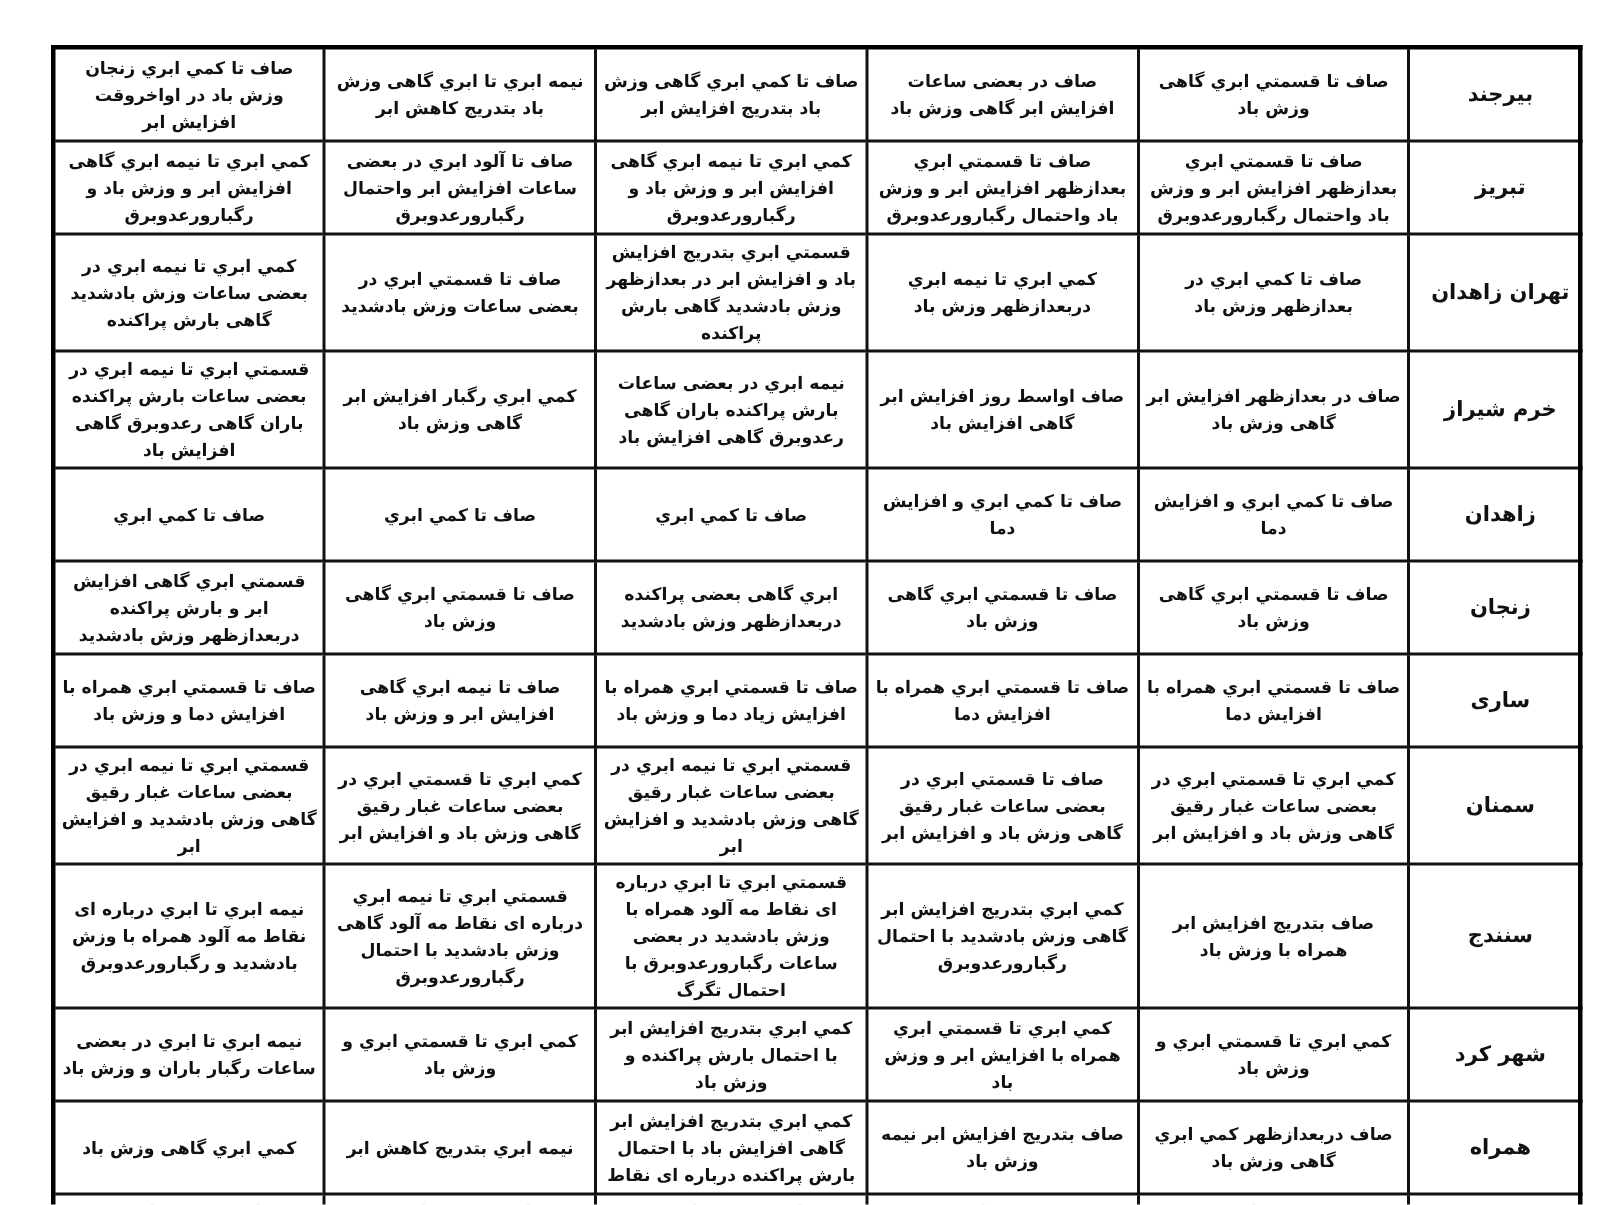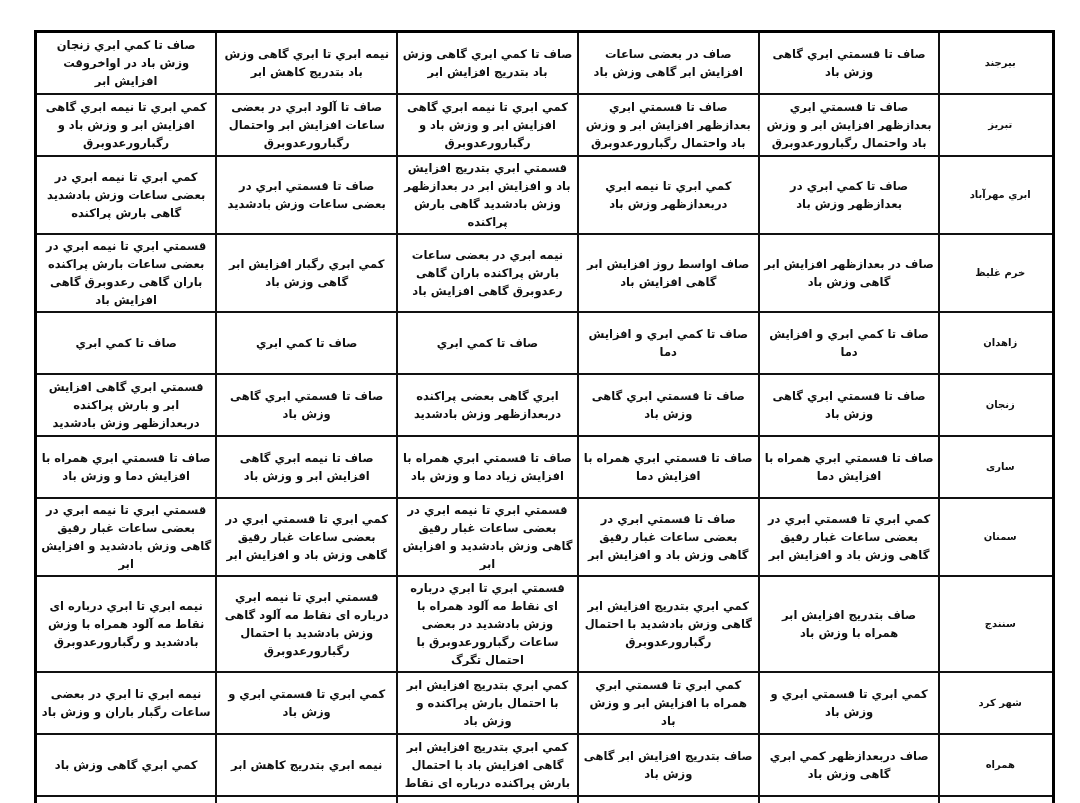--- a/index.html
+++ b/index.html
@@ -30,21 +30,21 @@
     border: 2px solid #111111;
     text-align: center;
     vertical-align: middle;
     padding: 2px 4px;
     font-size: 11.5px;
     font-weight: bold;
     line-height: 18px;
     overflow: hidden;
   }
   .forecast-table td.city {
-    font-size: 10px;
+    font-size: 14px;
     padding-left: 12px;
   }
   .forecast-table tr {
     height: 62px;
   }
   col.c-city { width: 114px; }
   col.c-day  { width: 180.8px; }
 </style>
 </head>
 <body>
@@ -69,29 +69,29 @@
     </tr>
     <tr>
       <td class="city">تبریز</td>
       <td>صاف تا قسمتي ابري بعدازظهر افزایش ابر و وزش باد واحتمال رگبارورعدوبرق</td>
       <td>صاف تا قسمتي ابري بعدازظهر افزایش ابر و وزش باد واحتمال رگبارورعدوبرق</td>
       <td>کمي ابري تا نیمه ابري گاهی افزایش ابر و وزش باد و رگبارورعدوبرق</td>
       <td>صاف تا آلود ابري در بعضی ساعات افزایش ابر واحتمال رگبارورعدوبرق</td>
       <td>کمي ابري تا نیمه ابري گاهی افزایش ابر و وزش باد و رگبارورعدوبرق</td>
     </tr>
     <tr>
-      <td class="city">ابري مهرآباد</td>
+      <td class="city">تهران زاهدان</td>
       <td>صاف تا کمي ابري در بعدازظهر وزش باد</td>
       <td>کمي ابري تا نیمه ابري دربعدازظهر وزش باد</td>
       <td>قسمتي ابري بتدریج افزایش باد و افزایش ابر در بعدازظهر وزش بادشدید گاهی بارش پراکنده</td>
       <td>صاف تا قسمتي ابري در بعضی ساعات وزش بادشدید</td>
       <td>کمي ابري تا نیمه ابري در بعضی ساعات وزش بادشدید گاهی بارش پراکنده</td>
     </tr>
     <tr>
-      <td class="city">خرم غلیظ</td>
+      <td class="city">خرم شیراز</td>
       <td>صاف در بعدازظهر افزایش ابر گاهی وزش باد</td>
       <td>صاف اواسط روز افزایش ابر گاهی افزایش باد</td>
       <td>نیمه ابري در بعضی ساعات بارش پراکنده باران گاهی رعدوبرق گاهی افزایش باد</td>
       <td>کمي ابري رگبار افزایش ابر گاهی وزش باد</td>
       <td>قسمتي ابري تا نیمه ابري در بعضی ساعات بارش پراکنده باران گاهی رعدوبرق گاهی افزایش باد</td>
     </tr>
     <tr>
       <td class="city">زاهدان</td>
       <td>صاف تا کمي ابري و افزایش دما</td>
       <td>صاف تا کمي ابري و افزایش دما</td>
@@ -135,21 +135,21 @@
       <td class="city">شهر کرد</td>
       <td>کمي ابري تا قسمتي ابري و وزش باد</td>
       <td>کمي ابري تا قسمتي ابري همراه با افزایش ابر و وزش باد</td>
       <td>کمي ابري بتدریج افزایش ابر با احتمال بارش پراکنده و وزش باد</td>
       <td>کمي ابري تا قسمتي ابري و وزش باد</td>
       <td>نیمه ابري تا ابري در بعضی ساعات رگبار باران و وزش باد</td>
     </tr>
     <tr>
       <td class="city">همراه</td>
       <td>صاف دربعدازظهر کمي ابري گاهی وزش باد</td>
-      <td>صاف بتدریج افزایش ابر گاهی وزش باد</td>
+      <td>صاف بتدریج افزایش ابر نیمه وزش باد</td>
       <td>کمي ابري بتدریج افزایش ابر گاهی افزایش باد با احتمال بارش پراکنده درباره ای نقاط</td>
       <td>نیمه ابري بتدریج کاهش ابر</td>
       <td>کمي ابري گاهی وزش باد</td>
     </tr>
     <tr>
       <td class="city">رشت</td>
       <td>صاف تا قسمتي ابري در صبح مه غلیظ گاهی افزایش ابر و وزش باد</td>
       <td>صاف تا قسمتي ابري در صبح مه غلیظ گاهی افزایش ابر و وزش باد</td>
       <td>کمي ابري تا نیمه ابري و مه غلیظ و افزایش زیاد دما گاهی وزش بادشدید و افزایش ابر</td>
       <td>کمي ابري تا نیمه ابري و مه آلود و کاهش زیاد دما گاهی افزایش ابر و وزش باد</td>

